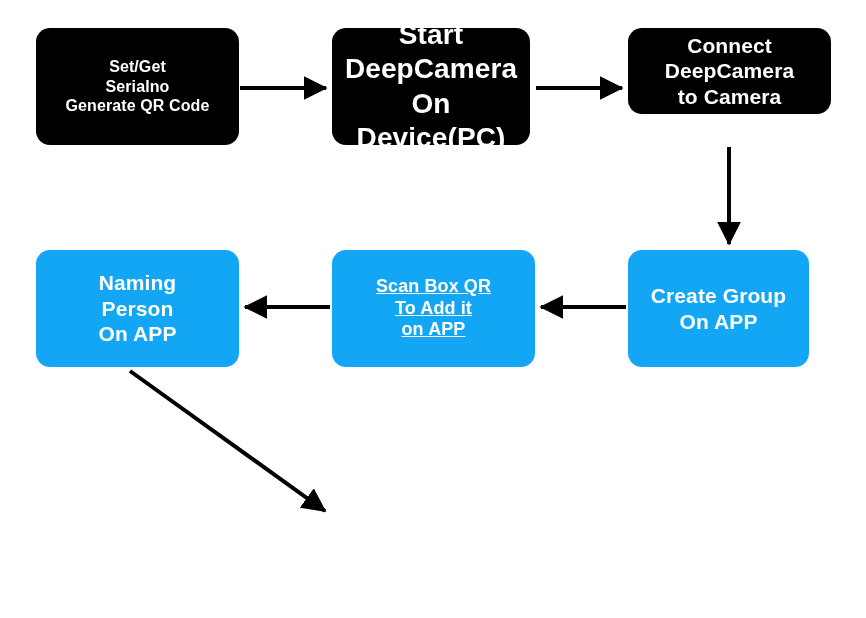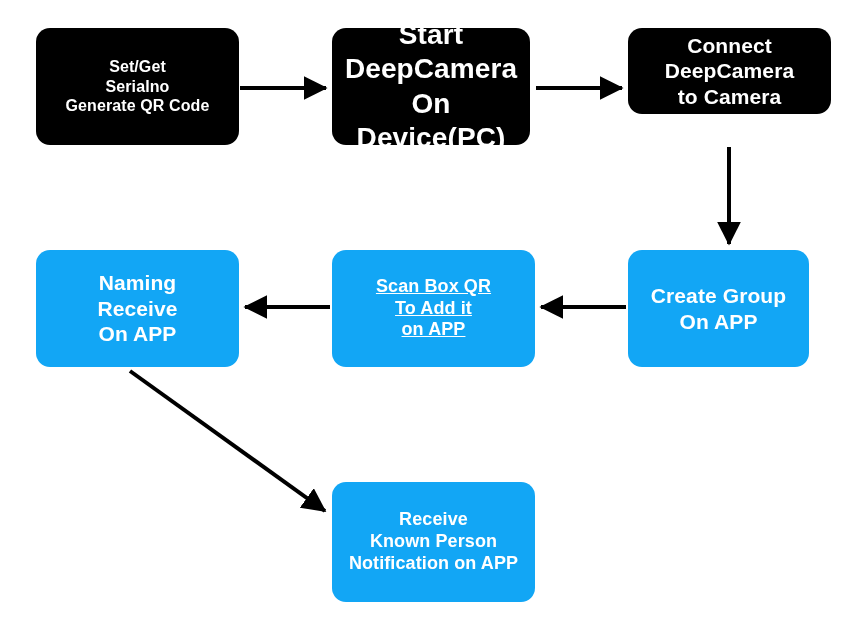--- a/index.html
+++ b/index.html
@@ -93,20 +93,17 @@
 to Camera</div>
 
   <div class="node blue" id="node-create-group">Create Group
 On APP</div>
 
   <div class="node blue" id="node-scan-box-qr">Scan Box QR
 To Add it
 on APP</div>
 
   <div class="node blue" id="node-naming">Naming
-Receive
+Person
 On APP</div>
 
-  <div class="node blue" id="node-receive">Receive
-Known Person
-Notification on APP</div>
 
 </div>
 
 </body></html>

